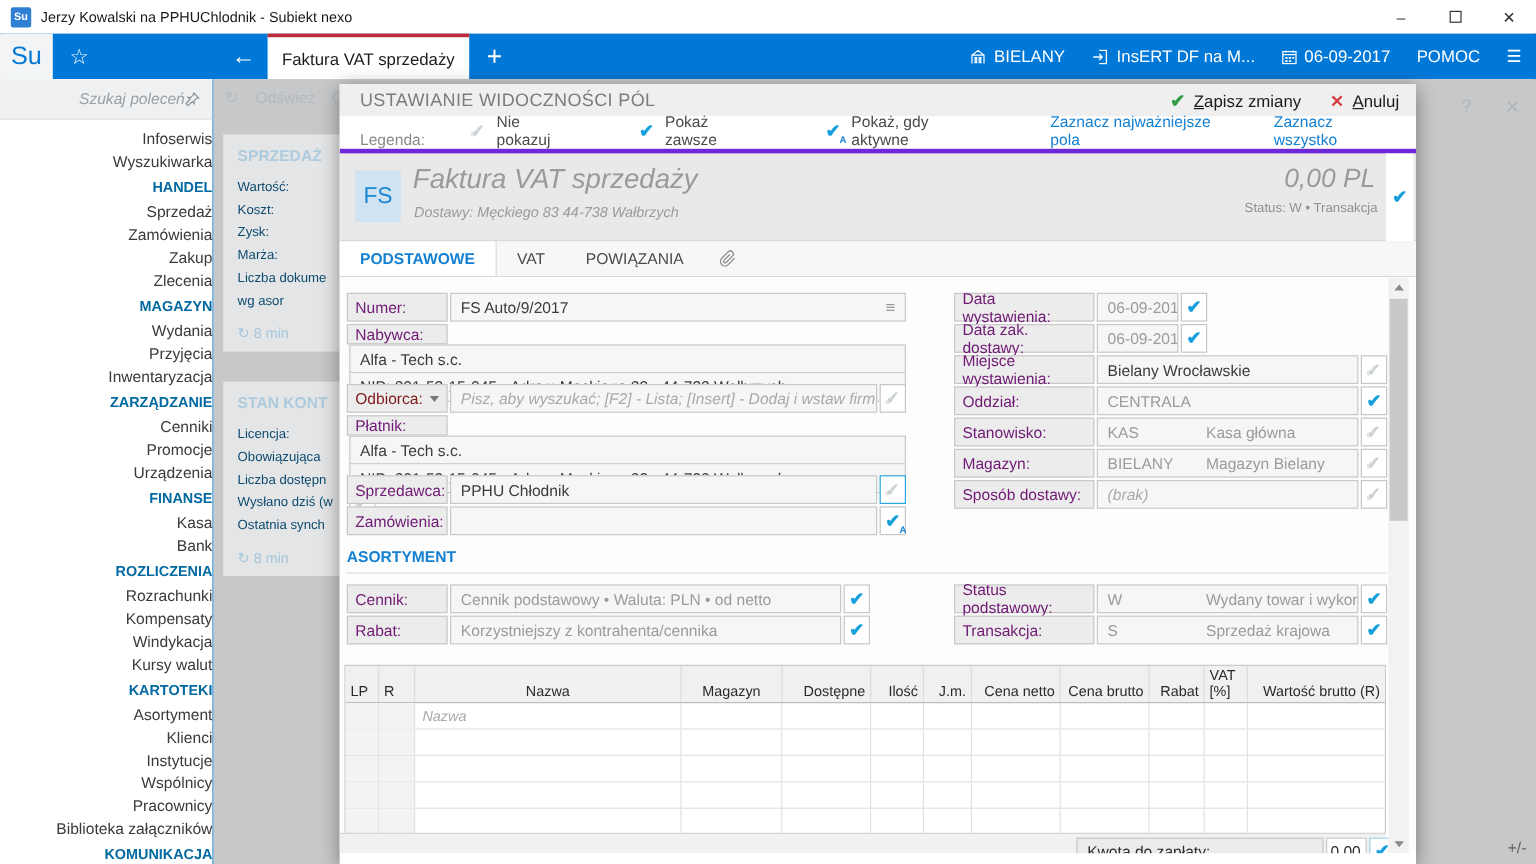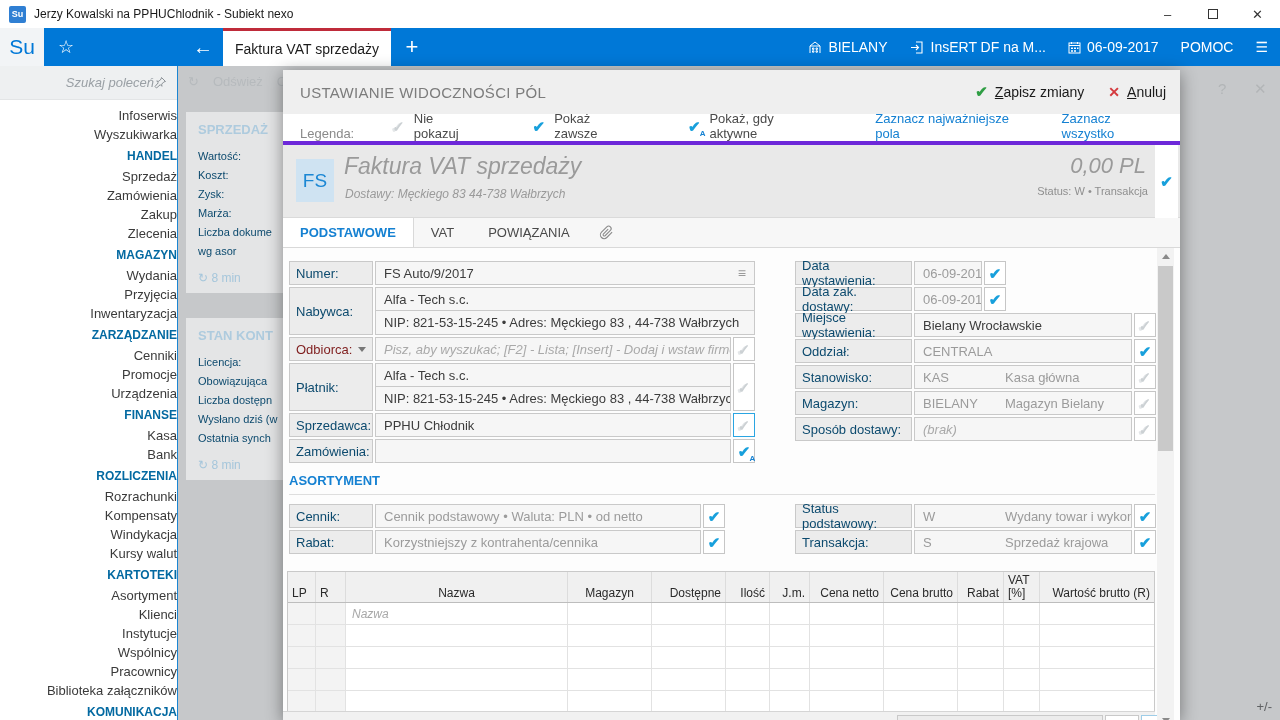--- a/index.html
+++ b/index.html
@@ -40,21 +40,21 @@
   .bg-toolbar { position:absolute; left:10px; top:8px; font-size:13px; color:#b6babd; display:flex; gap:14px; align-items:center; white-space:nowrap; }
   .bg-panel { position:absolute; left:8px; width:160px; background:rgba(255,255,255,.52); padding:10px 0 8px 12px; overflow:hidden; }
   .bg-panel-title { font-size:13px; font-weight:bold; color:#aecbde; margin-bottom:10px; white-space:nowrap; }
   .bg-line { font-size:11px; color:#0c4a6e; line-height:19px; white-space:nowrap; }
   .bg-refresh { font-size:12px; color:#a5c6db; margin-top:10px; white-space:nowrap; }
   .bg-help { position:absolute; top:14px; font-size:15px; color:#b2b5b7; }
   .bg-plusminus { position:absolute; right:8px; bottom:6px; font-size:13px; color:#5f6163; }
 
   
   .dialog { position:absolute; left:283px; top:70px; width:897px; height:650px; background:#fff; box-shadow:0 3px 16px rgba(0,0,0,.42); overflow:hidden; }
-  .dlg-header { height:44px; background:#efefef; display:flex; align-items:center; padding:0 14px 0 17px; }
+  .dlg-header { height:27px; background:#efefef; display:flex; align-items:center; padding:0 14px 0 17px; }
   .dlg-title { font-size:15px; color:#7c7c7c; letter-spacing:.3px; }
   .dlg-actions { margin-left:auto; display:flex; align-items:center; gap:24px; }
   .dlg-action { display:flex; align-items:center; gap:7px; font-size:14px; color:#1a1a1a; cursor:default; }
   .chk-green { color:#2f9e44; font-size:15px; font-weight:bold; }
   .x-red { color:#d43a3e; font-size:14px; font-weight:bold; }
   .accel { text-decoration:underline; }
 
   .dlg-legend { height:31px; background:#fff; border-bottom:4px solid #6d28d9; display:flex; align-items:flex-end; padding:0 14px 0 17px; font-size:13px; }
   .legend-label { color:#8a8a8a; margin-right:38px; }
   .legend-item { display:flex; align-items:center; gap:9px; margin-right:52px; color:#4a4a4a; }
@@ -80,36 +80,36 @@
   .tabstrip { height:30px; background:#f7f7f7; border-bottom:1px solid #d9d9d9; display:flex; align-items:stretch; padding-left:0; }
   .tab { display:flex; align-items:center; padding:0 17px; font-size:13px; color:#4a4a4a; cursor:default; }
   .tab.active { background:#fff; border-right:1px solid #d9d9d9; color:#1581d2; font-weight:bold; }
   .tab-clip { display:flex; align-items:center; padding:0 12px; }
 
   
   .content { position:relative; height:480px; background:#fdfdfd; overflow:hidden; }
 
   .fcol { position:absolute; display:flex; flex-direction:column; }
   .frow { display:flex; margin-bottom:2px; align-items:stretch; }
-  .fl-label { width:84px; background:#ececec; border:1px solid #c9c9c9; font-size:13px; color:#0c4a6e; display:flex; align-items:center; padding:0 6px; flex:none; }
+  .fl-label { width:84px; background:#ececec; border:1px solid #c9c9c9; font-size:13px; color:#701a75; display:flex; align-items:center; padding:0 6px; flex:none; }
   .fl-label.muted { color:#7f1d1d; }
   .f-val { flex:1; background:#f6f6f6; border:1px solid #c9c9c9; margin-left:2px; font-size:13px; color:#3c3c3c; display:flex; align-items:center; padding:0 8px; min-width:0; overflow:hidden; white-space:nowrap; }
   .f-val.gray { color:#9b9b9b; }
   .f-val.ital { font-style:italic; color:#a9a9a9; }
   .f-val .code { width:82px; flex:none; }
   .f-2line { flex:1; display:flex; flex-direction:column; margin-left:2px; min-width:0; }
   .f-2line .ln { height:24px; background:#f6f6f6; border:1px solid #c9c9c9; font-size:13px; color:#3c3c3c; display:flex; align-items:center; padding:0 8px; overflow:hidden; white-space:nowrap; }
   .f-2line .ln + .ln { margin-top:0; border-top:none; }
   .cbox { width:22px; flex:none; margin-left:2px; background:#fff; border:1px solid #c6c6c6; display:flex; align-items:center; justify-content:center; }
   .cbox.focused { border:1px solid #2aa5e2; }
   .menu-ic { margin-left:auto; color:#9a9a9a; font-size:14px; }
   .caret { width:0; height:0; border-left:4px solid transparent; border-right:4px solid transparent; border-top:5px solid #777; margin-left:auto; }
   .caret.inlbl { margin-left:auto; }
   .row24 { height:24px; }
-  .row48 { height:48px; }
+  .row48 { height:48px;flex-direction:column; }
   .spacer { flex:1; }
 
   .asort-head { position:absolute; left:6px; top:225px; font-size:13px; font-weight:bold; color:#1581d2; }
   .asort-line { position:absolute; left:6px; top:246px; width:866px; border-top:1px solid #dedede; }
 
   
   .grid { position:absolute; left:4px; top:323px; width:868px; border:1px solid #c9c9c9; background:#fff; }
   .g-head { display:flex; background:#f0f0f0; border-bottom:1px solid #bdbdbd; }
   .g-hc { font-size:12px; color:#2a2a2a; padding:2px 4px; border-right:1px solid #dcdcdc; display:flex; align-items:flex-end; white-space:pre-line; line-height:13px; min-height:27px; }
   .g-hc:last-child { border-right:none; }

